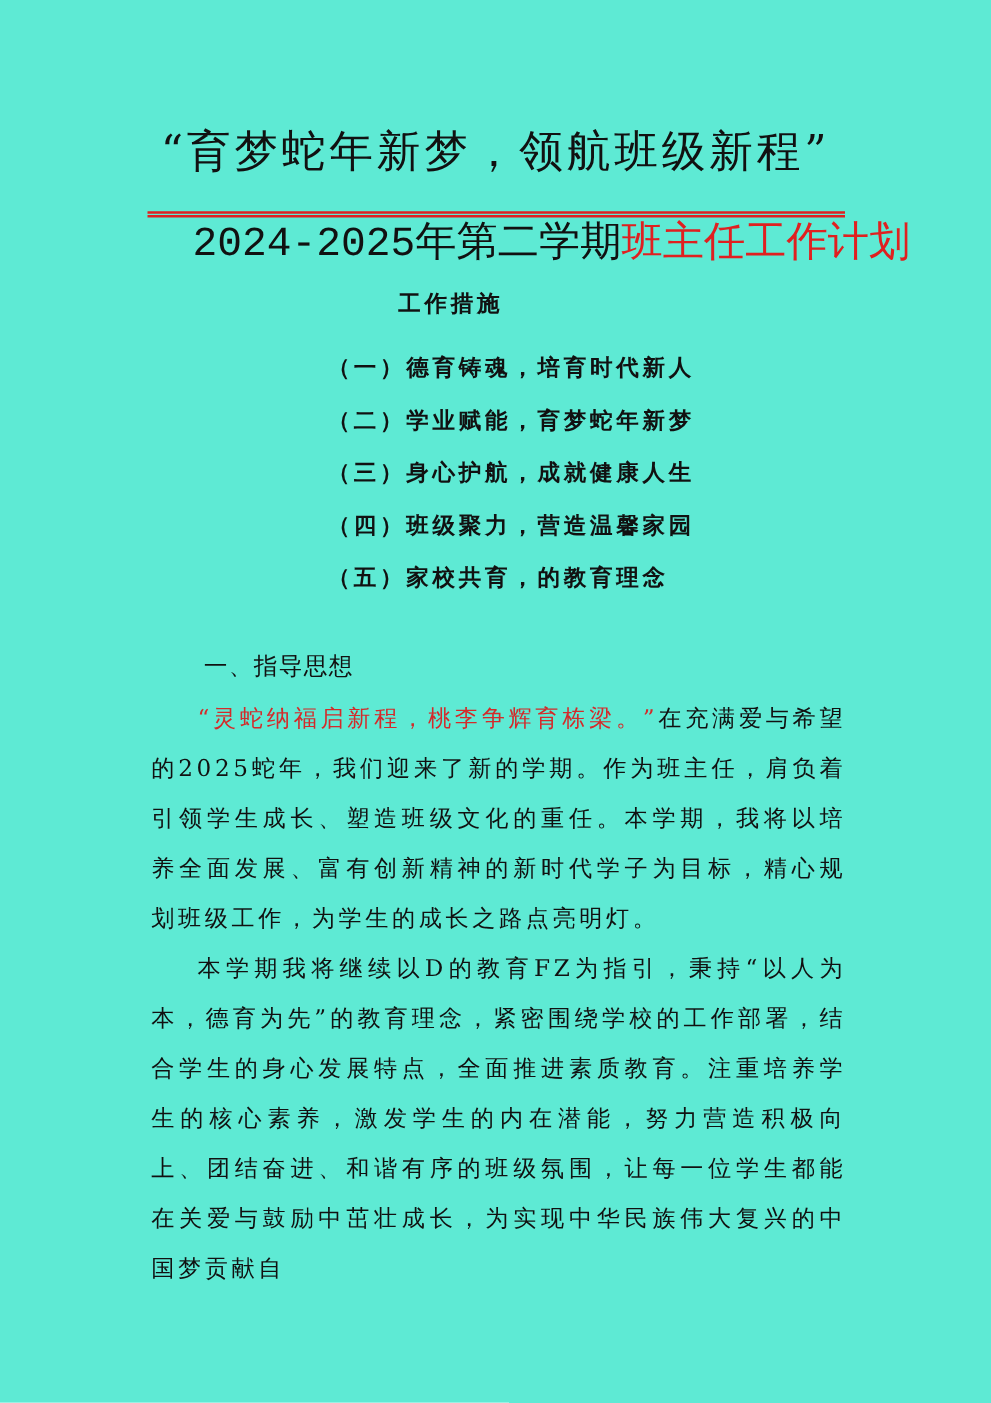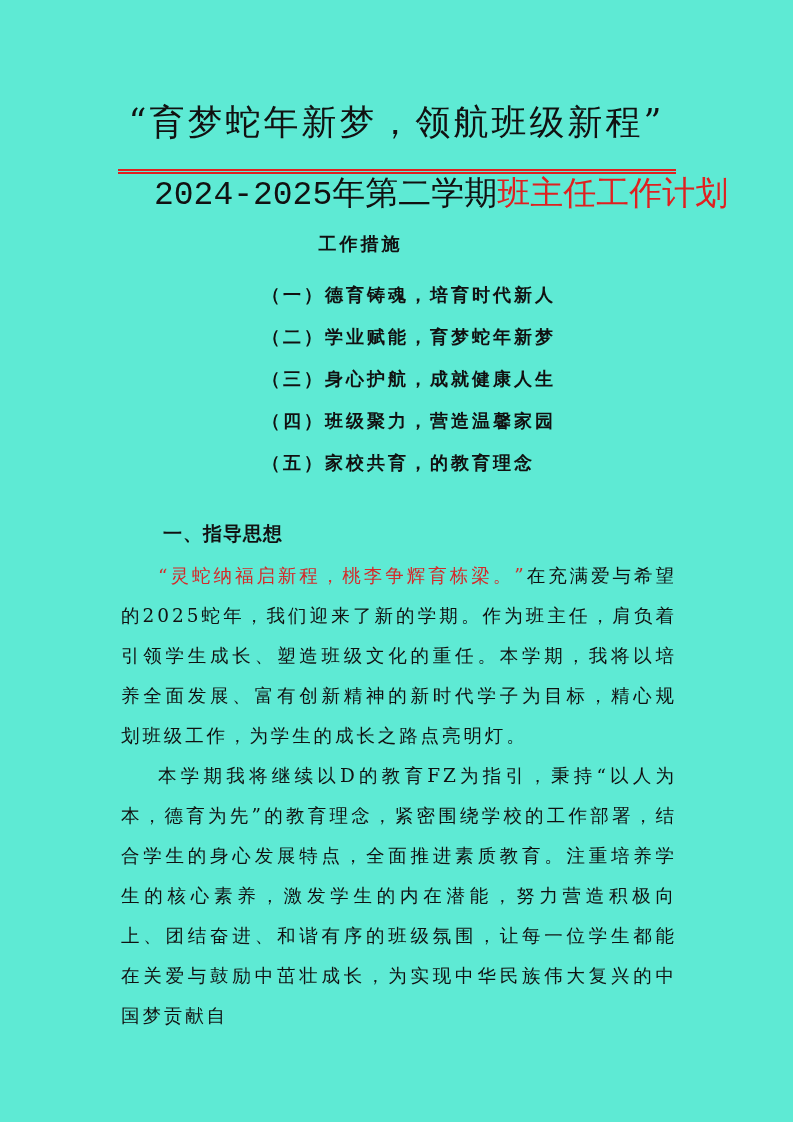--- a/index.html
+++ b/index.html
@@ -86,21 +86,21 @@
       letter-spacing: 3px;
       line-height: 42px;
       font-weight: bold;
       white-space: nowrap;
     }
     .section-heading {
       position: absolute;
       left: 163px;
       top: 520px;
       font-family: "DejaVu Sans", "Liberation Sans", sans-serif;
-      font-weight: bold;
+      font-weight: normal;
       font-size: 19px;
       line-height: 26px;
       letter-spacing: 1px;
     }
     .body-text {
       position: absolute;
       left: 121px;
       width: 556px;
       font-size: 18.5px;
       line-height: 40px;

